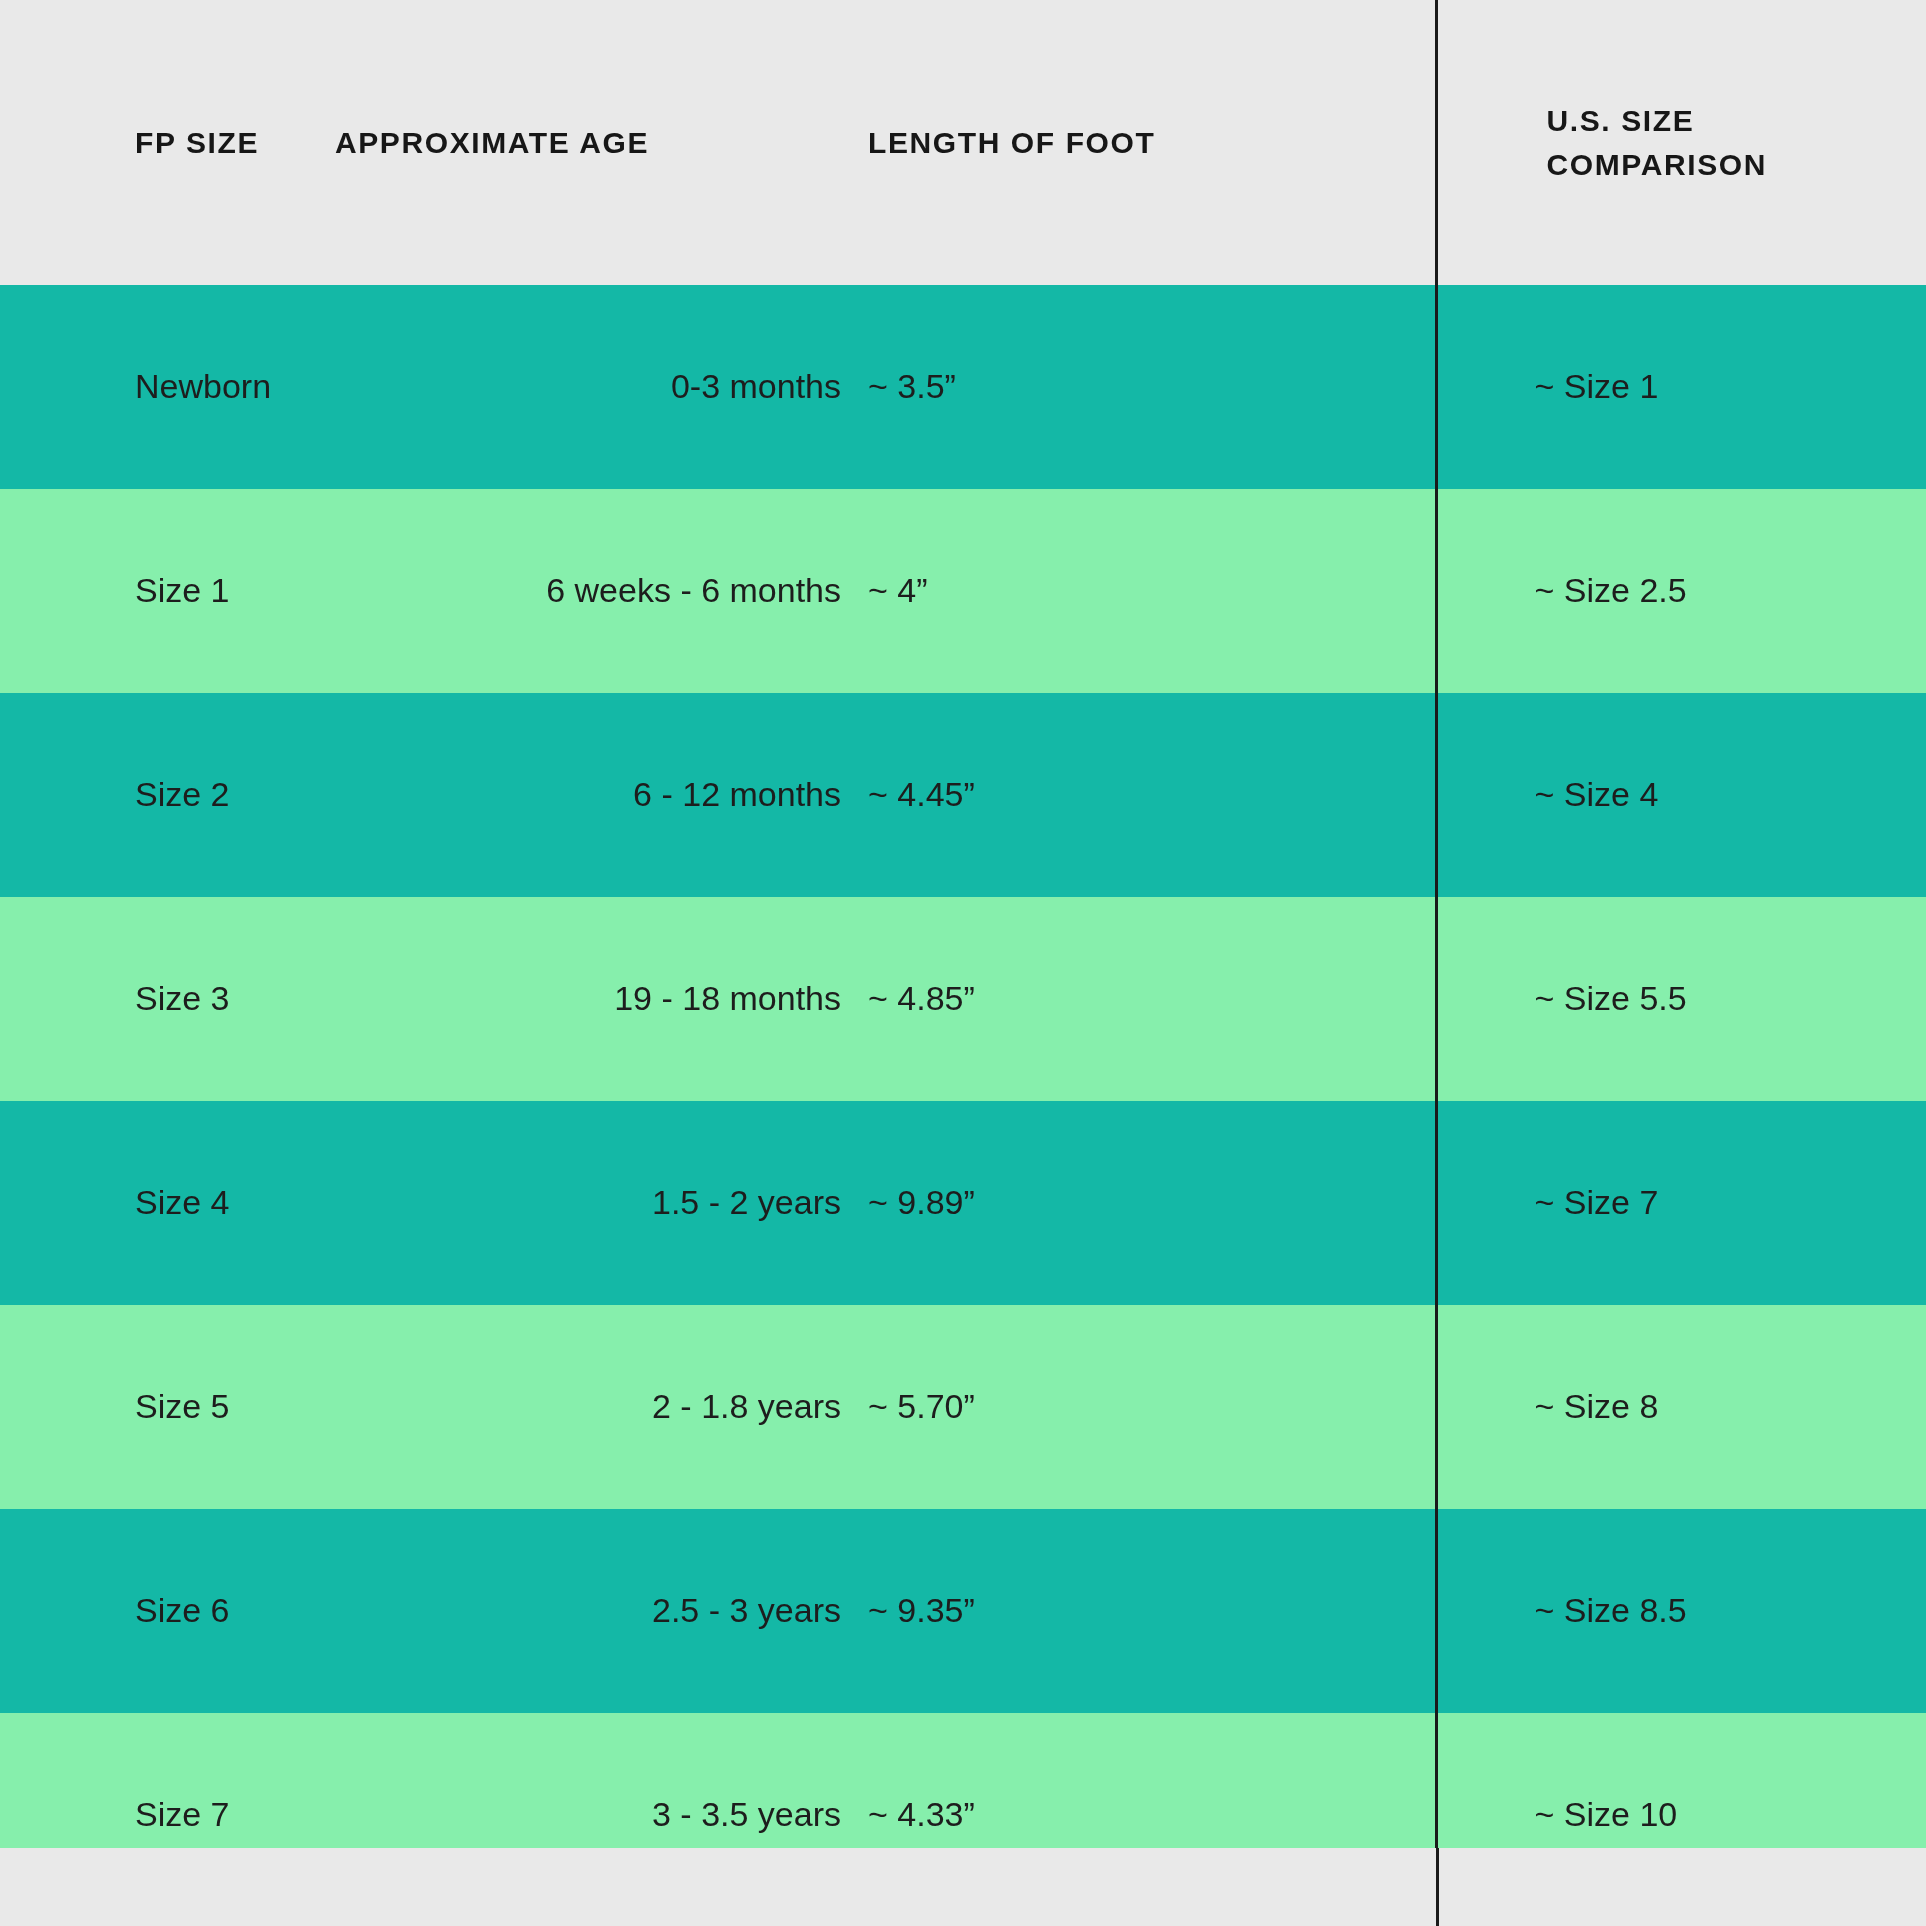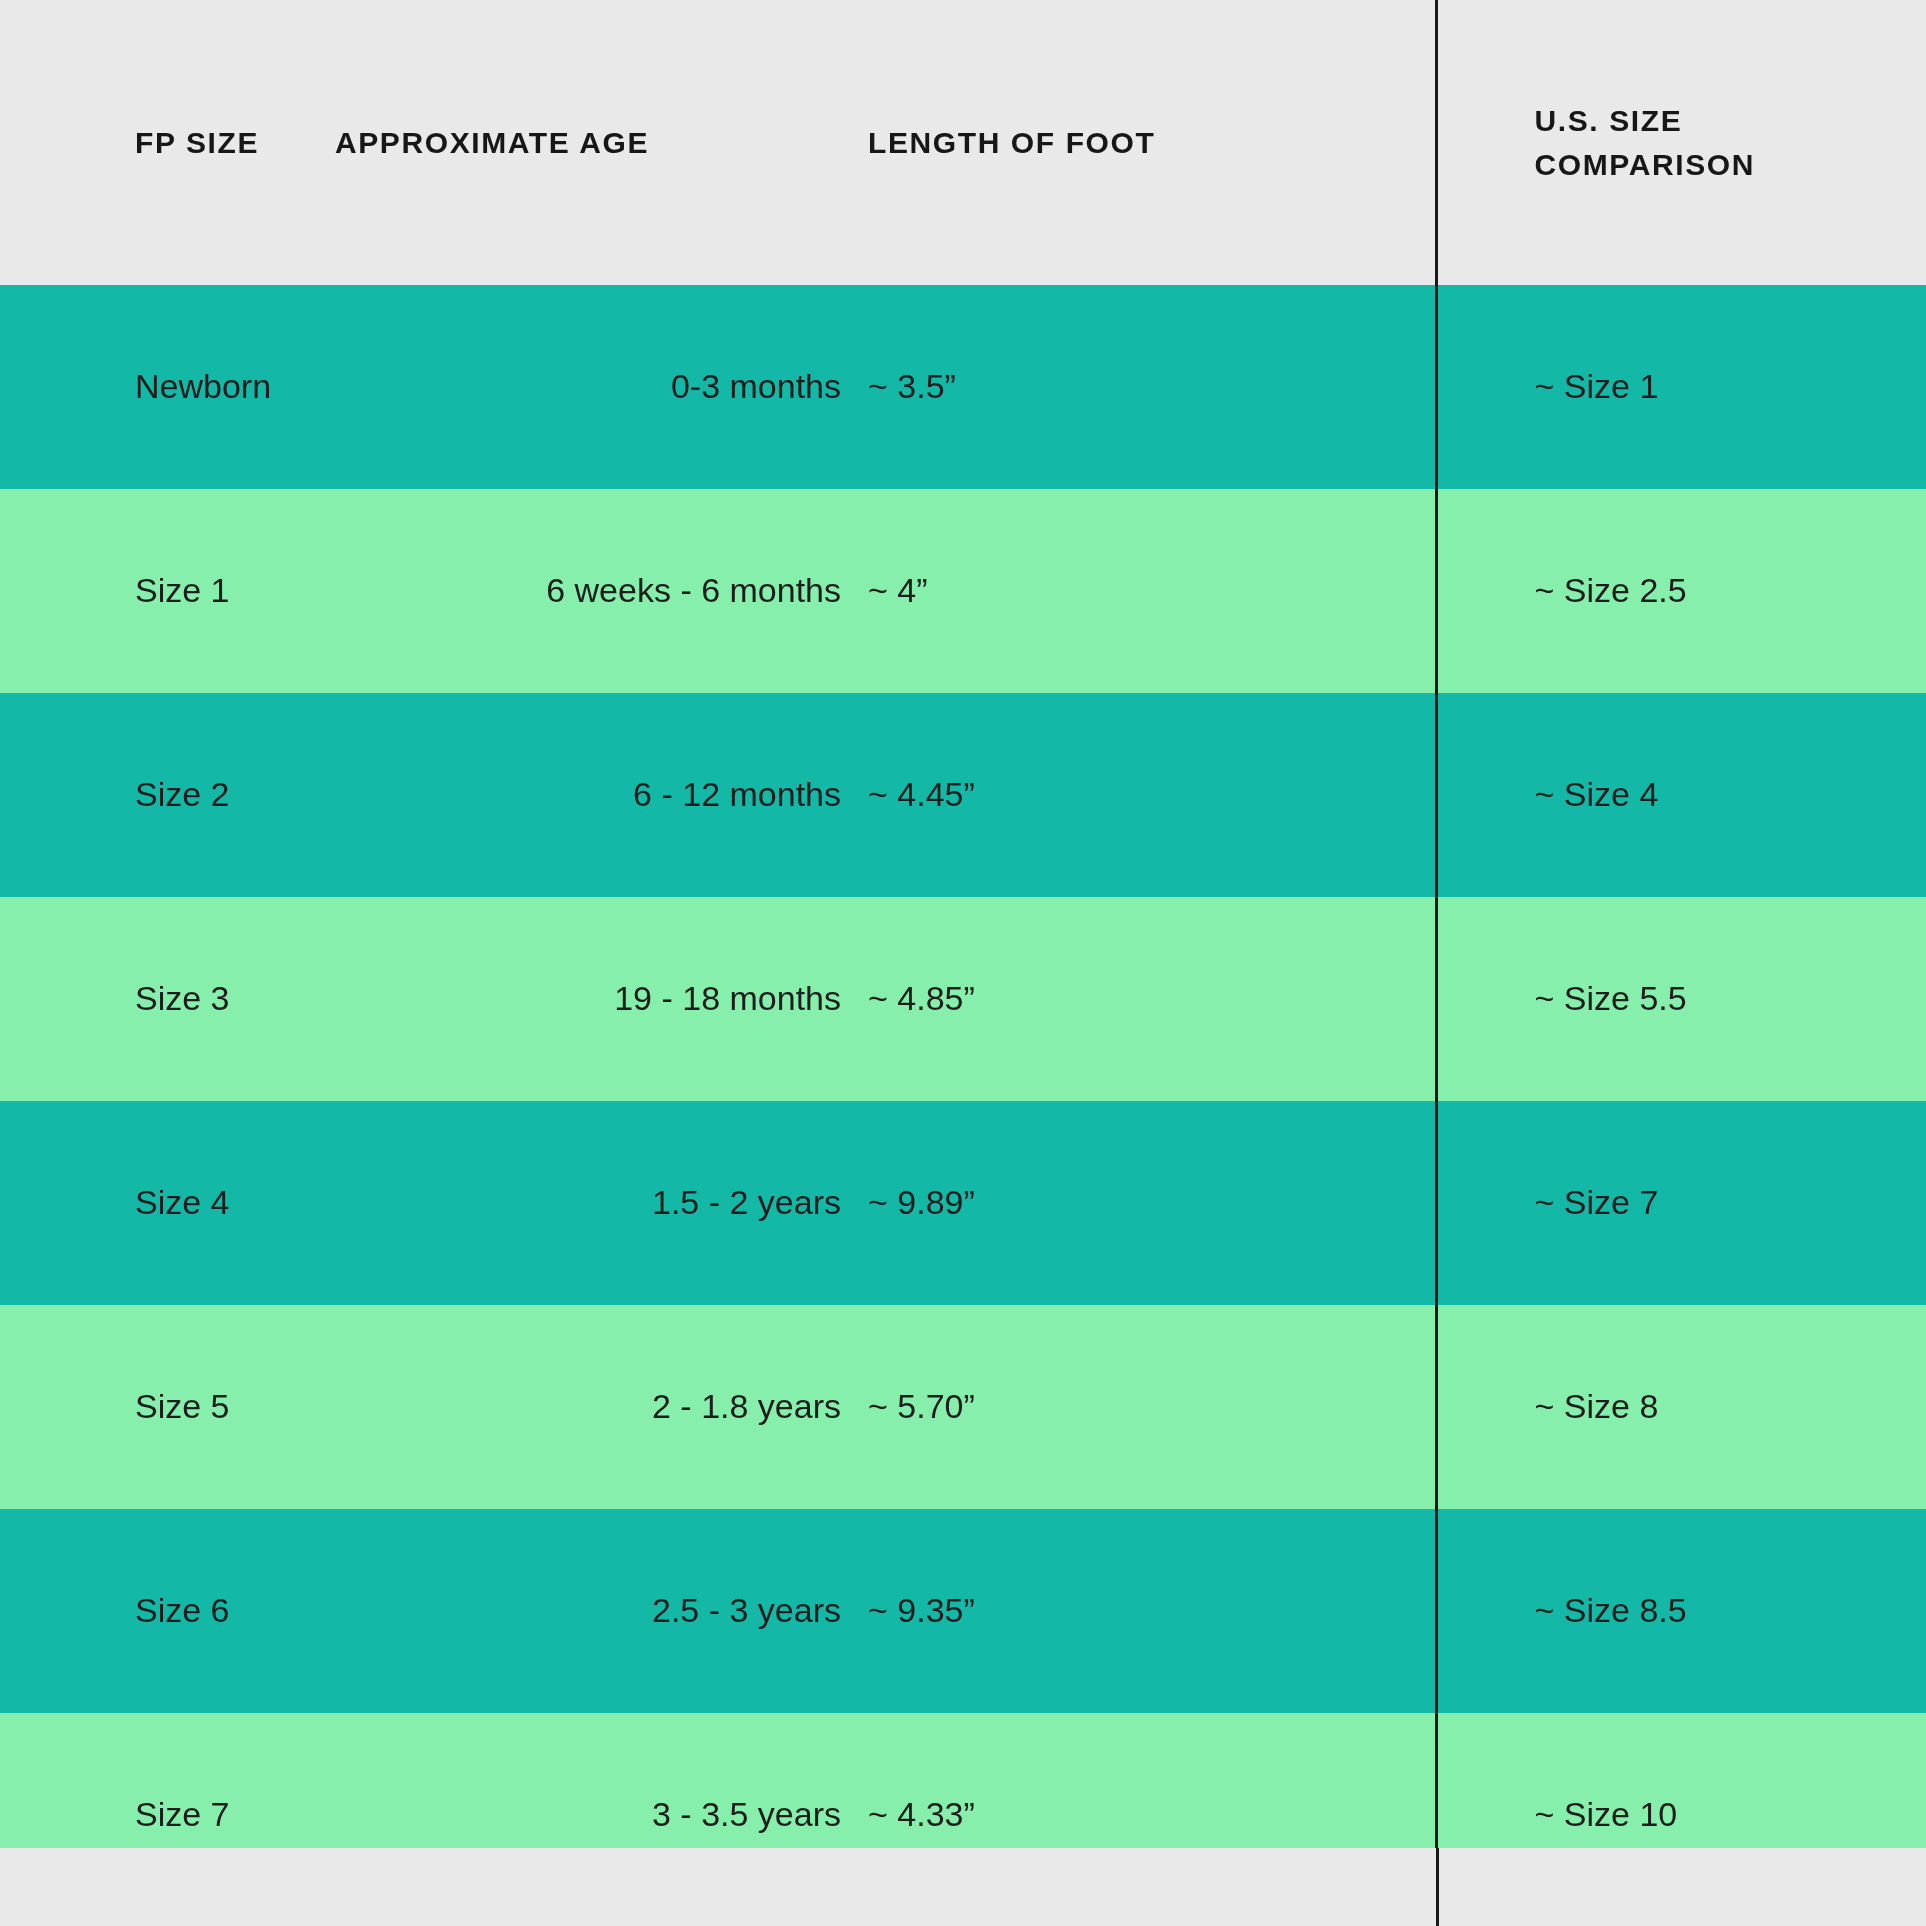--- a/index.html
+++ b/index.html
@@ -45,21 +45,21 @@
     line-height: 1.45;
     text-transform: uppercase;
     color: #171717;
   }
 
   .size-table thead th.h-fp   { padding-left: 135px; margin-top: 16px; }
   .size-table thead th.h-age  { padding-left: 18px; }
   .size-table thead th.h-len  { padding-left: 26px; }
   .size-table thead th.h-us   { padding-left: 97px; vertical-align: middle; }
 
-  .size-table thead th.h-us .hdr-two-line { display: block; }
+  .size-table thead th.h-us .hdr-two-line { display: block; margin-left: 12px; }
 
   .size-table tbody td {
     height: 202px;
     font-size: 34px;
     line-height: 1.4;
     vertical-align: middle;
     color: #1d1d1d;
     font-weight: 400;
   }
 

